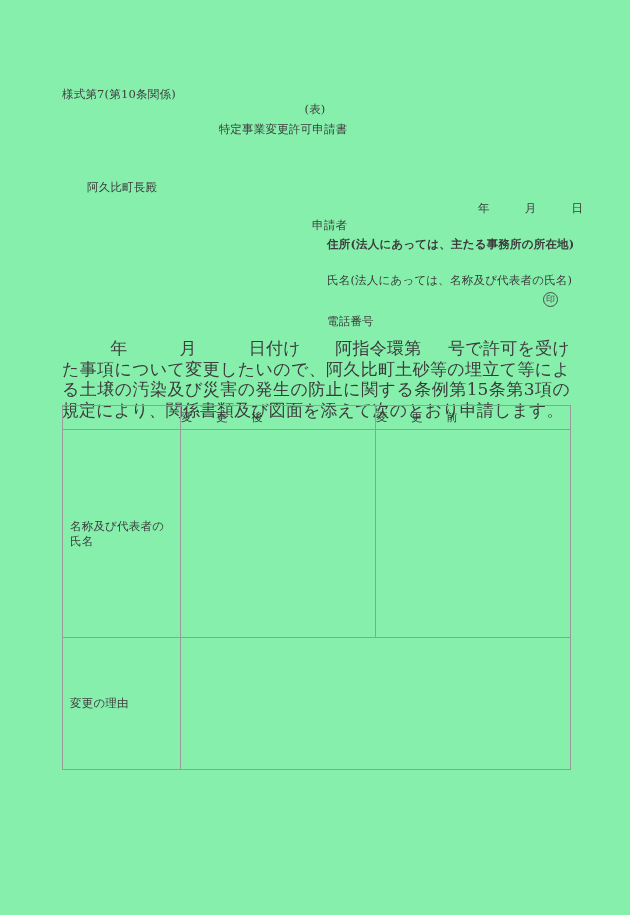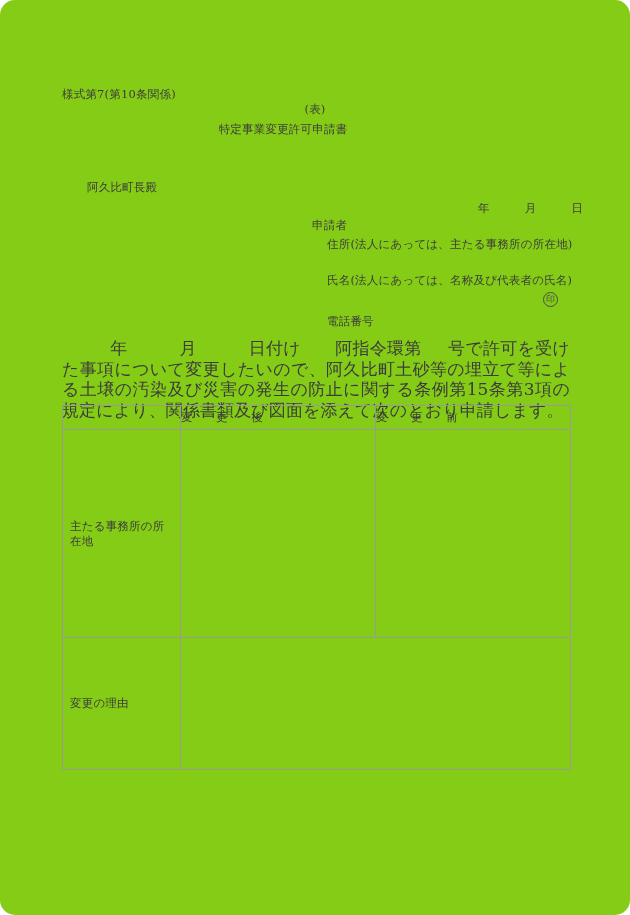--- a/index.html
+++ b/index.html
@@ -11,43 +11,42 @@
     height: 915px;
     background: #ffffff;
     font-family: "DejaVu Serif", "Liberation Serif", serif;
     color: #3a3a3a;
     position: relative;
     overflow: hidden;
   }
   .page {
     position: absolute;
     inset: 0;
-    background: #84cc16;
-    border-radius: 15px;
+    background: #86efac;
   }
 
   
   .tx {
     position: absolute;
     font-size: 11.5px;
     line-height: 1.55;
     letter-spacing: 0.2px;
     white-space: pre;
     color: #3c3c3c;
   }
 
   #form-number      { left: 62px;  top: 86px; }
   #doc-kind         { left: 0;     top: 101px; width: 630px; text-align: center; }
   #doc-title        { left: 0;     top: 121px; width: 566px; text-align: center; }
 
   #date-line        { left: 478px; top: 168px; margin-top: 32px; }
   #addressee        { left: 75px;  top: 179px; padding-left: 12px; }
 
   #applicant-label  { left: 312px; top: 217px; }
-  #address-label    { left: 327px; top: 236px; }
+  #address-label    { left: 327px; top: 236px; font-weight: bold; }
   #name-label       { left: 327px; top: 272px; }
   #seal-wrap        { left: 543px; top: 290px; }
   #phone-label      { left: 327px; top: 313px; }
 
   
   .seal {
     display: inline-block;
     width: 13px;
     height: 13px;
     border: 1px solid #4a4a4a;
@@ -141,21 +140,21 @@
       <col class="col-after">
       <col class="col-before">
     </colgroup>
     <tbody>
       <tr>
         <td class="corner"></td>
         <td class="hd">変　　更　　後</td>
         <td class="hd">変　　更　　前</td>
       </tr>
       <tr class="r-content">
-        <td class="rowlabel">主たる事務所の所在地</td>
+        <td class="rowlabel">名称及び代表者の氏名</td>
         <td class="fill"></td>
         <td class="fill"></td>
       </tr>
       <tr class="r-reason">
         <td class="rowlabel">変更の理由</td>
         <td class="fill" colspan="2"></td>
       </tr>
     </tbody>
   </table>
 

